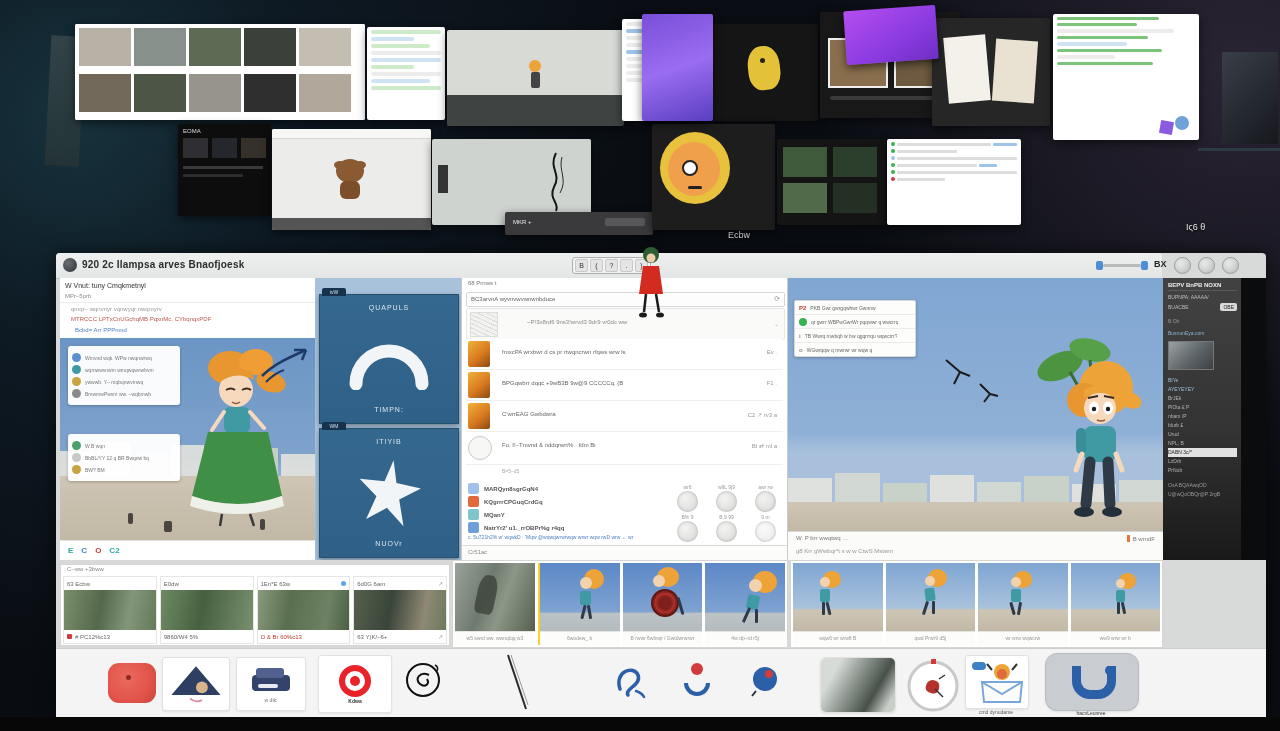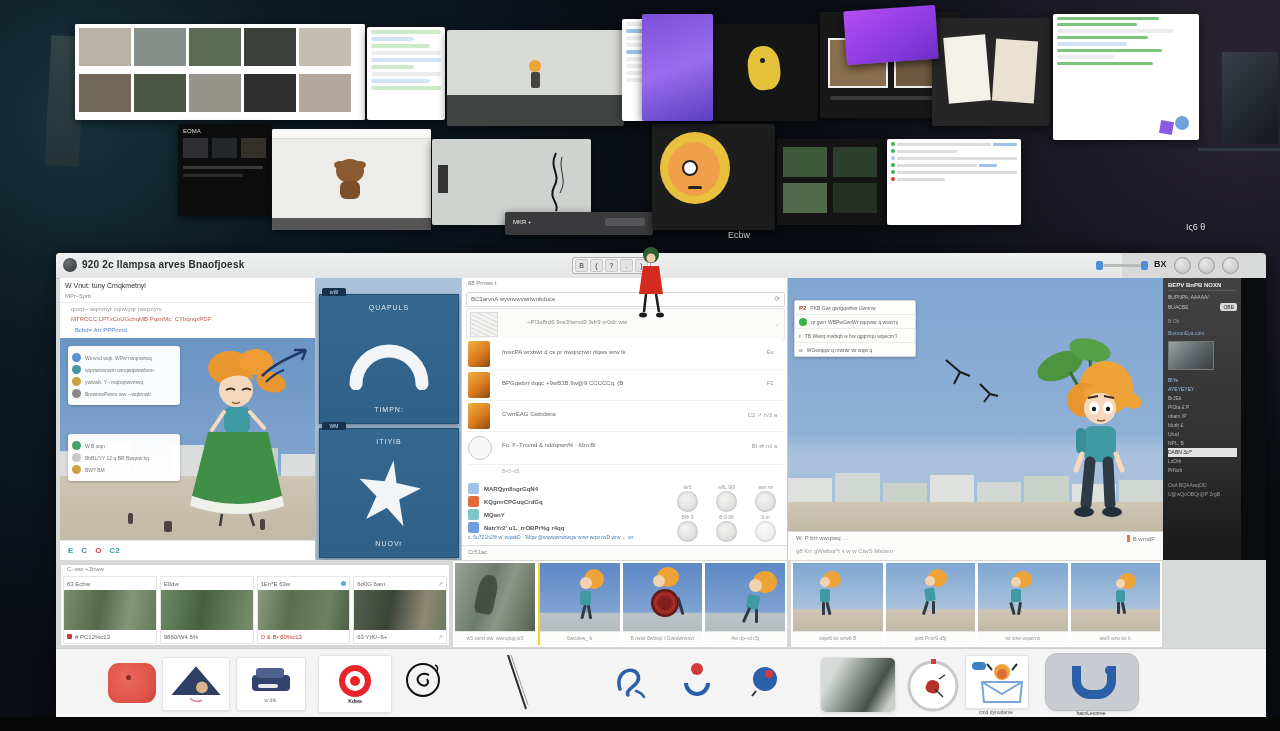--- a/index.html
+++ b/index.html
@@ -28,21 +28,21 @@
   .pgt:nth-child(4){background:#3c403b}.pgt:nth-child(5){background:#c3bdb2}.pgt:nth-child(6){background:#72685a}
   .pgt:nth-child(7){background:#4d5547}.pgt:nth-child(8){background:#97948c}.pgt:nth-child(9){background:#2f2f2f}
   .pgt:nth-child(10){background:#b1a79b}
   .sticky{left:845px;top:8px;width:92px;height:54px;background:linear-gradient(150deg,#b44df0,#8a3be0 60%,#6e2fc4);transform:rotate(-4deg);box-shadow:0 3px 8px rgba(0,0,0,.6);z-index:6;border-radius:2px;}
   .crow{display:flex;gap:2px;align-items:center;margin:3px 4px;}
   .cdot{width:4px;height:4px;border-radius:2px;background:#37b24d;flex:none;}
   .cl{height:3px;flex:1;background:#ddd;border-radius:1px;} .cl.bl{background:#9dc3e8;}
 
   
   .mainwin{left:56px;top:253px;width:1210px;height:464px;background:#d8dad9;border-radius:4px 4px 0 0;box-shadow:0 0 18px rgba(0,0,0,.6);z-index:10;}
-  .titlebar{position:absolute;left:0;top:0;width:1066px;height:25px;background:linear-gradient(#eef0ef,#e4e6e5);border-bottom:1px solid #bfc1c0;border-radius:4px 4px 0 0;}
+  .titlebar{position:absolute;left:0;top:0;width:1066px;height:25px;background:linear-gradient(#eef0ef,#e4e6e5);border-bottom:1px solid #bfc1c0;border-radius:4px 4px 0 0;padding-left:40px;}
   .appicon{left:7px;top:5px;width:14px;height:14px;border-radius:50%;background:radial-gradient(circle at 35% 35%,#6a6f74,#2e3236);}
   .wtitle{left:26px;top:6px;font-size:10px;font-weight:bold;color:#2b2d2c;letter-spacing:.2px;}
   .tbgroup{left:516px;top:4px;height:15px;border:1px solid #aeb0af;border-radius:3px;background:#f2f3f2;display:flex;align-items:center;padding:0 2px;gap:2px;}
   .tbbtn{min-width:11px;height:11px;border-radius:2px;background:#e3e4e3;border:1px solid #c8cac9;font-size:7px;line-height:11px;text-align:center;color:#333;}
   .slider{left:1040px;top:8px;width:52px;height:9px;}
   .sl-track{position:absolute;left:7px;top:3px;width:38px;height:3px;background:#b9bbba;border-radius:2px;}
   .sl-end{position:absolute;top:0;width:7px;height:9px;background:#4d8fd6;border-radius:2px;}
   .bx{left:1098px;top:6px;font-size:9px;font-weight:bold;color:#222;}
   .knob{top:4px;width:15px;height:15px;border-radius:50%;background:radial-gradient(circle at 38% 35%,#e9eae9,#b9bbba);border:1px solid #9a9c9b;}
 

